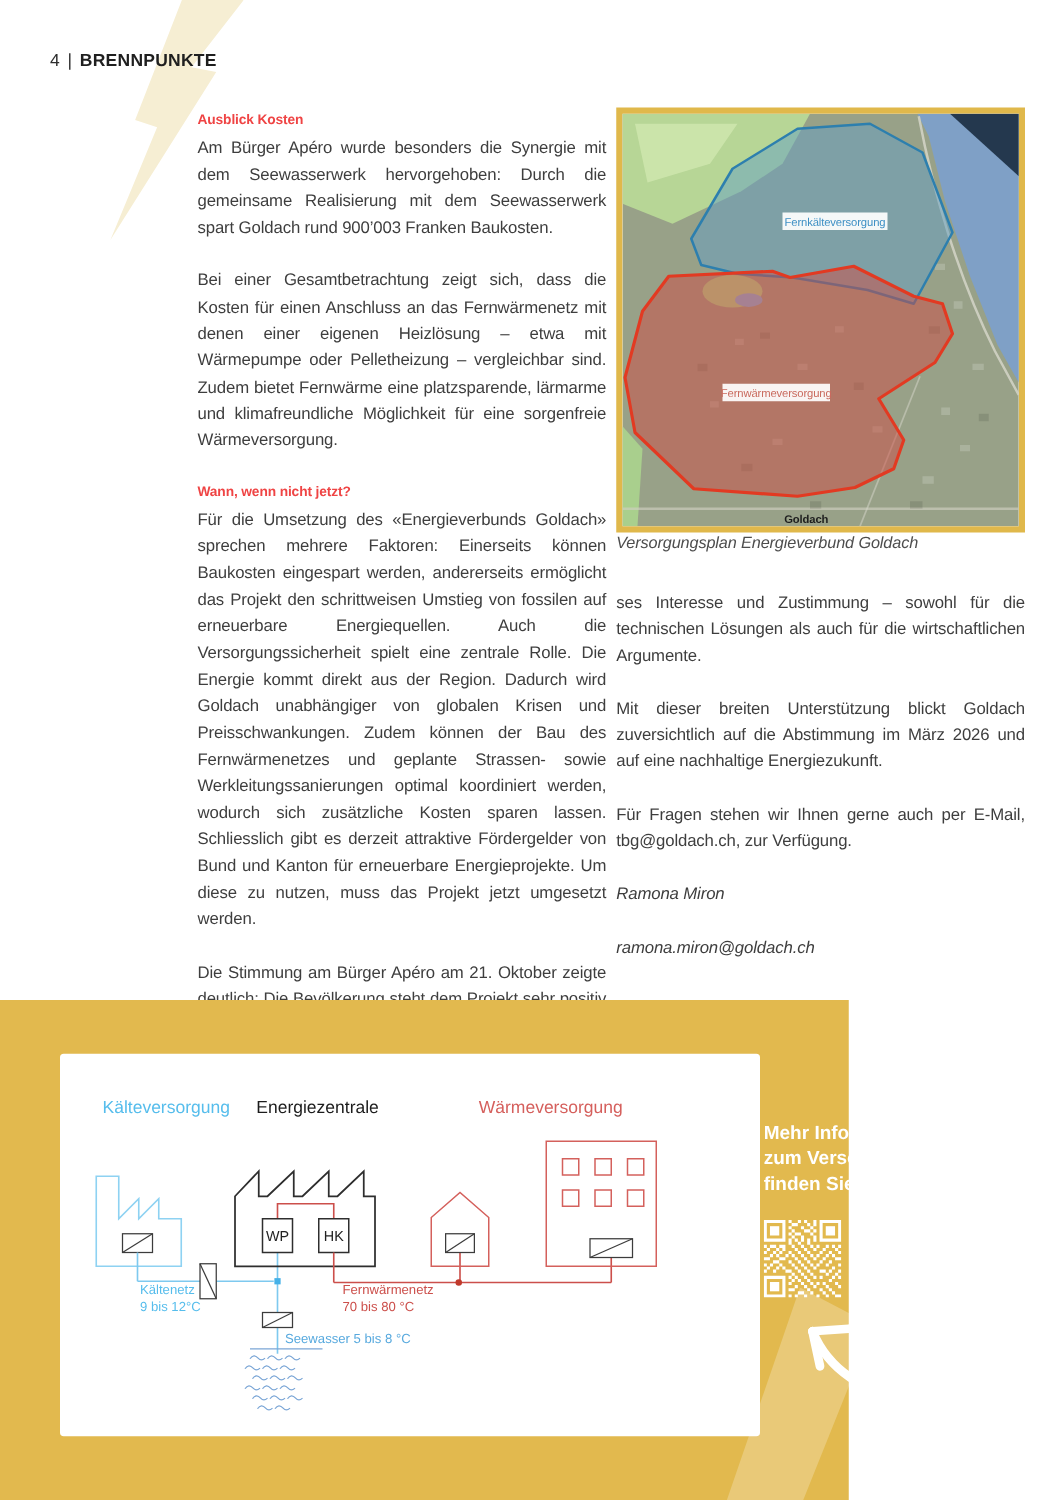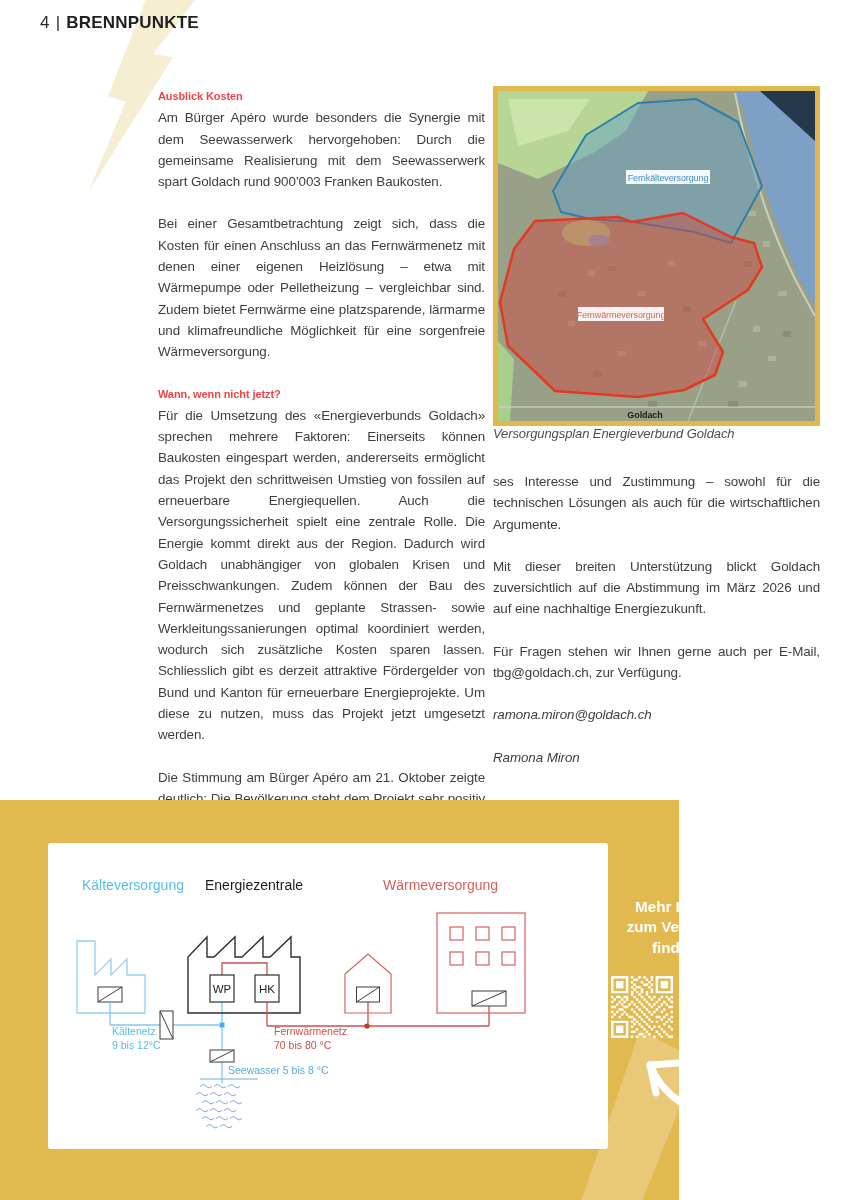--- a/index.html
+++ b/index.html
@@ -8,21 +8,21 @@
     background:#ffffff;overflow:hidden;
     font-family:"Liberation Sans",sans-serif;color:#3e3e3e;
   }
   
   .bolt-top{
     position:absolute;left:85px;top:0;width:110px;height:192px;
     background:#f6eed3;
     clip-path:polygon(55% 0,100% 0,62% 28%,80% 30%,3% 100%,37% 53%,21% 50%);
   }
   
-  .hdr{position:absolute;left:40px;top:13px;font-size:17px;letter-spacing:.2px;color:#2e2e2e;}
+  .hdr{position:absolute;left:40px;top:40px;font-size:14px;letter-spacing:.2px;color:#2e2e2e;}
   .hdr .num{font-weight:400;}
   .hdr .div{font-weight:400;margin:0 6px;color:#2e2e2e;}
   .hdr .ttl{font-weight:700;color:#1f1f1f;}
   
   .col{position:absolute;top:86px;width:327px;font-size:13.4px;line-height:21.3px;
        text-align:justify;letter-spacing:-0.1px;hyphens:auto;-webkit-hyphens:auto;}
   .col-l{left:158px;}
   .col-r{left:493px;}
   .col p{margin:0 0 21px 0;}
   .col h3{margin:0;font-size:11px;line-height:21.3px;color:#ef4444;}
@@ -46,21 +46,21 @@
   .dt-cold{fill:#56bdec;}
   .dt-central{fill:#1c1c1c;}
   .dt-heat{fill:#d55f5c;}
   .lbl{font-size:10.5px;}
   .lbl-cold{fill:#56bdec;}
   .lbl-heat{fill:#cc4f4b;}
   .lbl-sea{fill:#57a9de;}
   .boxtxt{font-size:11.5px;fill:#222;}
   
   .promo{position:absolute;left:611px;top:97px;width:190px;color:#ffffff;
-         font-size:15.2px;font-weight:700;line-height:20.4px;text-align:center;}
+         font-size:15.2px;font-weight:700;line-height:20.4px;}
   .qr{position:absolute;left:611px;top:176px;}
   .arrow-svg{position:absolute;left:592px;top:210px;}
 </style>
 </head>
 <body>
 
 <div class="page">
 
   <div class="bolt-top"></div>
 
@@ -133,22 +133,22 @@
         <text x="123" y="226.5" text-anchor="middle" class="map-label-text" fill="#c96a5e">Fernwärmeversorgung</text>
       </g>
       <text x="147" y="327" text-anchor="middle" font-size="9" font-weight="bold" fill="#1d1d1d">Goldach</text>
     </svg>
 
     <p class="caption">Versorgungsplan Energieverbund Goldach</p>
 
     <p class="first-right">ses Interesse und Zustimmung – sowohl für die technischen Lösungen als auch für die wirtschaftlichen Argumente.</p>
     <p>Mit dieser breiten Unterstützung blickt Goldach zuversichtlich auf die Abstimmung im März 2026 und auf eine nachhaltige Energiezukunft.</p>
     <p>Für Fragen stehen wir Ihnen gerne auch per E-Mail, tbg@goldach.ch, zur Verfügung.</p>
+    <p class="author">Ramona Miron</p>
     <p class="author">ramona.miron@goldach.ch</p>
-    <p class="author">Ramona Miron</p>
   </div>
 
   <div class="gold">
     <div class="lightshape ls-a"></div>
     <div class="lightshape ls-b"></div>
     <div class="lightshape ls-c"></div>
 
     <div class="card">
       <svg class="dg" width="560" height="306" viewBox="0 0 560 306" xmlns="http://www.w3.org/2000/svg">
         <defs>

